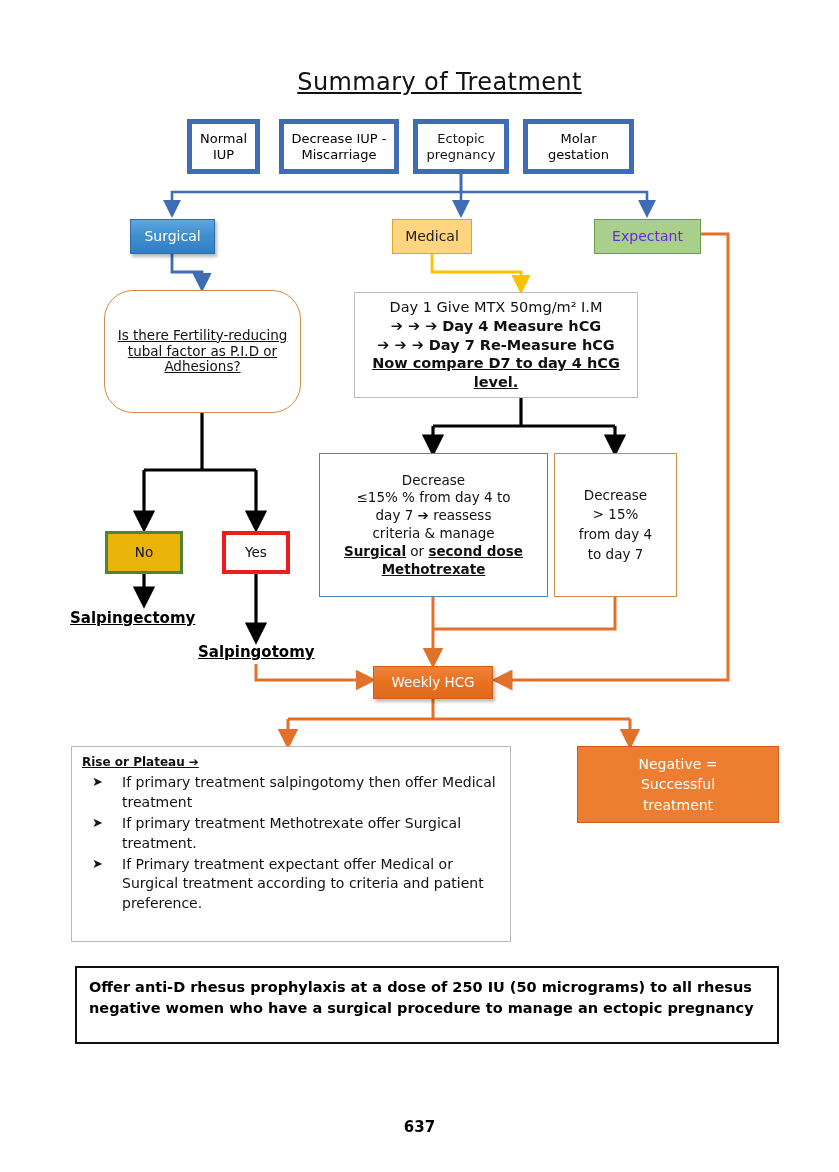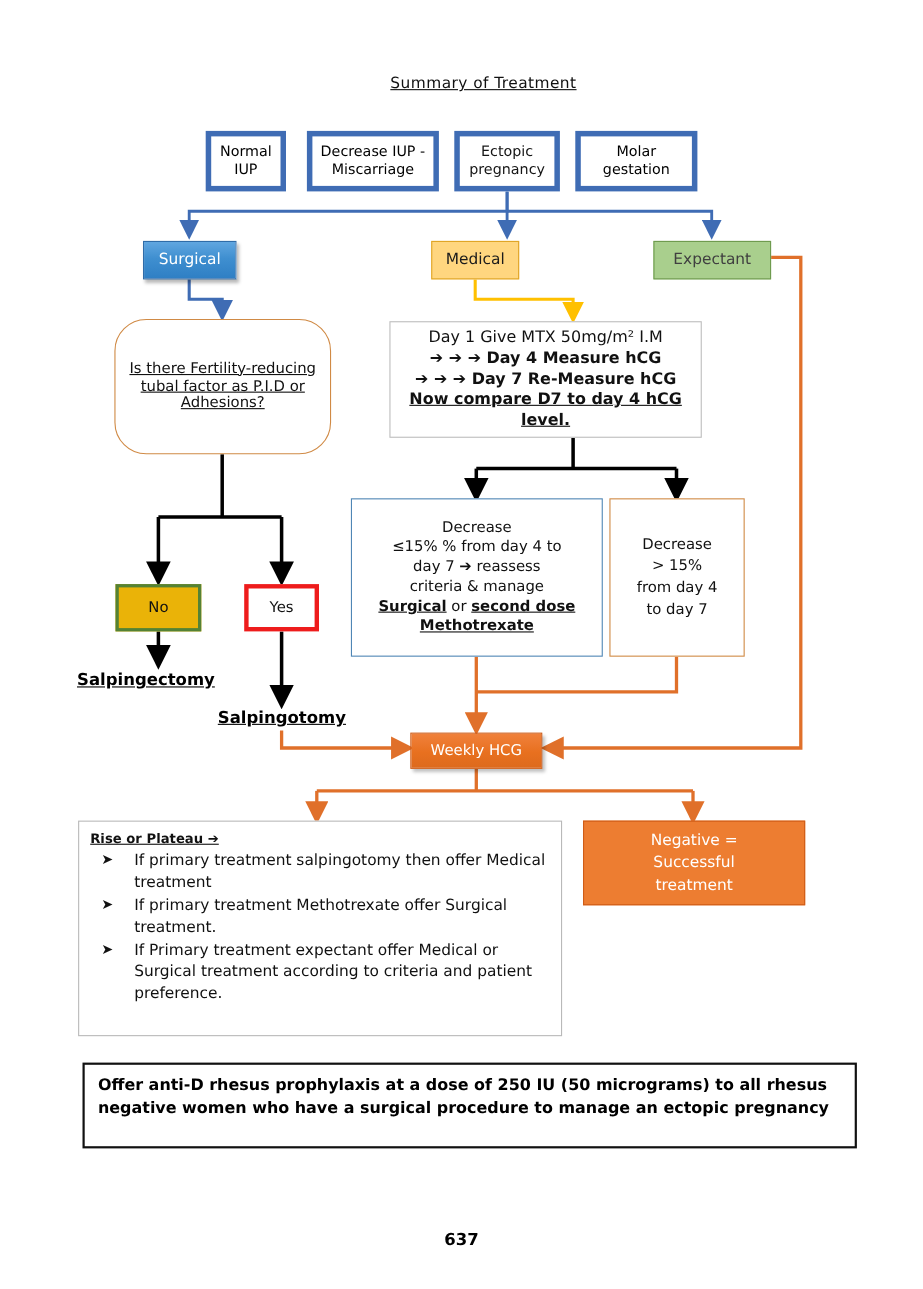--- a/index.html
+++ b/index.html
@@ -3,52 +3,52 @@
 <meta charset="utf-8">
 <style>
   html,body{margin:0;padding:0;background:#fff;}
   body{width:839px;height:1172px;position:relative;
        font-family:"DejaVu Sans","Liberation Sans",sans-serif;
        -webkit-font-smoothing:none;}
   .page{position:relative;width:839px;height:1172px;overflow:hidden;background:#fff;}
   .abs{position:absolute;box-sizing:border-box;}
 
   
-  #title{left:0;top:68px;width:839px;text-align:center;font-size:14px;color:#111;
+  #title{left:0;top:68px;width:839px;text-align:center;font-size:24px;color:#111;
          text-decoration:underline;letter-spacing:.4px;padding-left:40px;}
 
   
   .node{display:flex;align-items:center;justify-content:center;text-align:center;
         line-height:1.18;}
 
   
   .topbox{border:5px solid #3f6cb4;background:#fff;font-size:13px;color:#000000;}
   .topbox.active{color:#151515;}
 
   
   .surgical{border:1px solid #2f6ca8;font-size:14px;color:#fff;
      background:linear-gradient(180deg,#60a6e0 0%,#3f8fd0 45%,#2f7fc4 100%);
      box-shadow:2px 3px 3px rgba(0,0,0,.28);}
   .medical{border:1px solid #e0a526;background:#ffd67f;font-size:14px;color:#1b1b1b;}
-  .expectant{border:1px solid #6f9b4f;background:#a9cf8d;font-size:14px;color:#404040;}
+  .expectant{border:1px solid #6f9b4f;background:#a9cf8d;font-size:14px;color:#6d28d9;}
 
   .fertbox{border:1px solid #d08a45;background:#fff;font-size:13.5px;color:#111;
            text-decoration:underline;}
   .mtxbox{border:1px solid #bdbdbd;background:#fff;font-size:13.5px;color:#111;}
   .decbox-blue{border:1px solid #4f86b5;background:#fff;font-size:13.5px;color:#111;}
   .decbox-orange{border:1px solid #d08a45;background:#fff;font-size:13.5px;color:#111;}
   .nobox{border:3px solid #548235;background:#eab308;font-size:13.5px;color:#111;}
   .yesbox{border:4px solid #ee1c1c;background:#fff;font-size:13.5px;color:#111;}
 
   .plain{font-size:15px;color:#000;font-weight:bold;text-decoration:underline;}
 
   .hcgbox{border:1px solid #cf5c17;font-size:13.5px;color:#fff;
       background:linear-gradient(180deg,#f0813c 0%,#e8701f 55%,#dd6a1d 100%);
       box-shadow:2px 3px 3px rgba(0,0,0,.25);}
-  .negbox{border:1px solid #cf5c17;background:#ed7d31;font-size:14px;color:#fff;line-height:1.45;}
+  .negbox{border:1px solid #cf5c17;background:#ed7d31;font-size:14px;color:#fff;line-height:1.45;margin-left:47px;}
 
   .riselist{border:1px solid #b9b9b9;background:#fff;font-size:14px;color:#111;
             padding:8px 10px 8px 10px;}
   .riselist .hd{font-weight:bold;text-decoration:underline;font-size:12px;}
   .riselist ul{list-style:none;margin:4px 0 0 0;padding:0;}
   .riselist li{position:relative;padding-left:40px;margin-bottom:1px;line-height:1.42;}
   .riselist li .bul{position:absolute;left:10px;top:0;font-size:13px;}
 
   .antidbox{border:2px solid #111;background:#fff;font-size:14.5px;color:#000;
             font-weight:bold;line-height:1.45;padding:9px 12px;}

